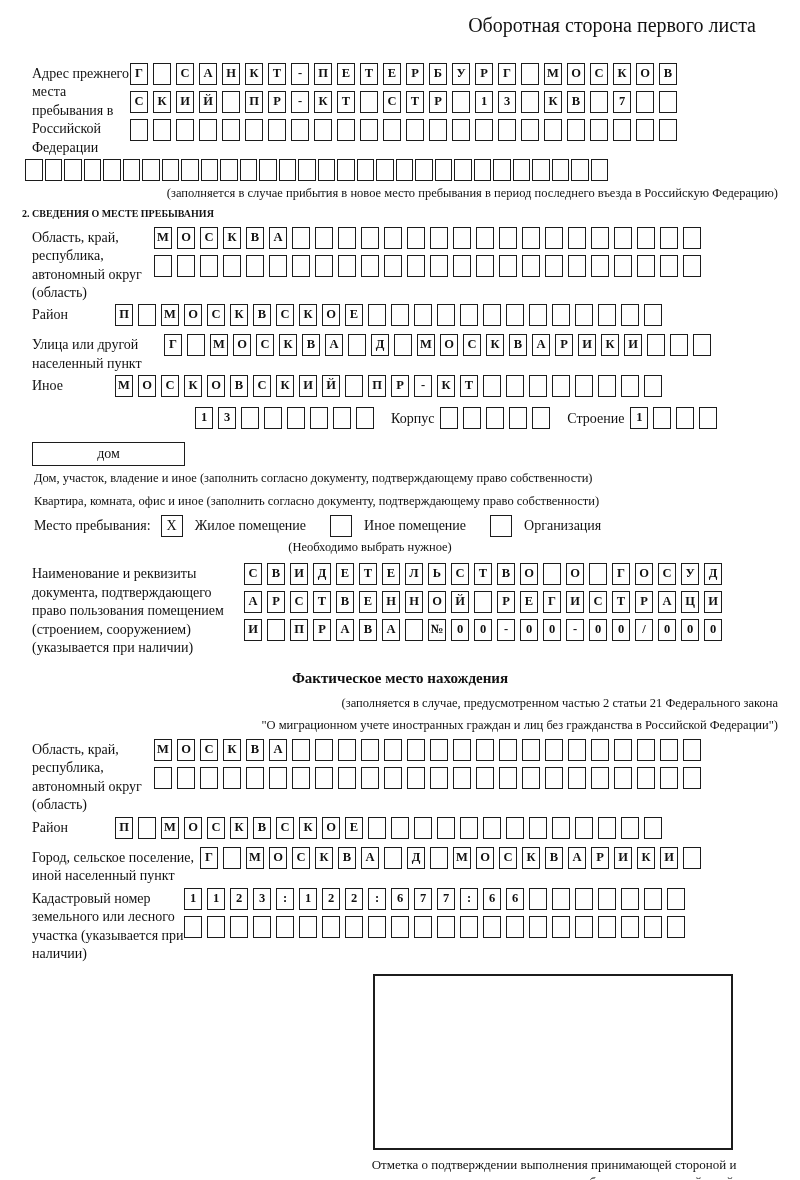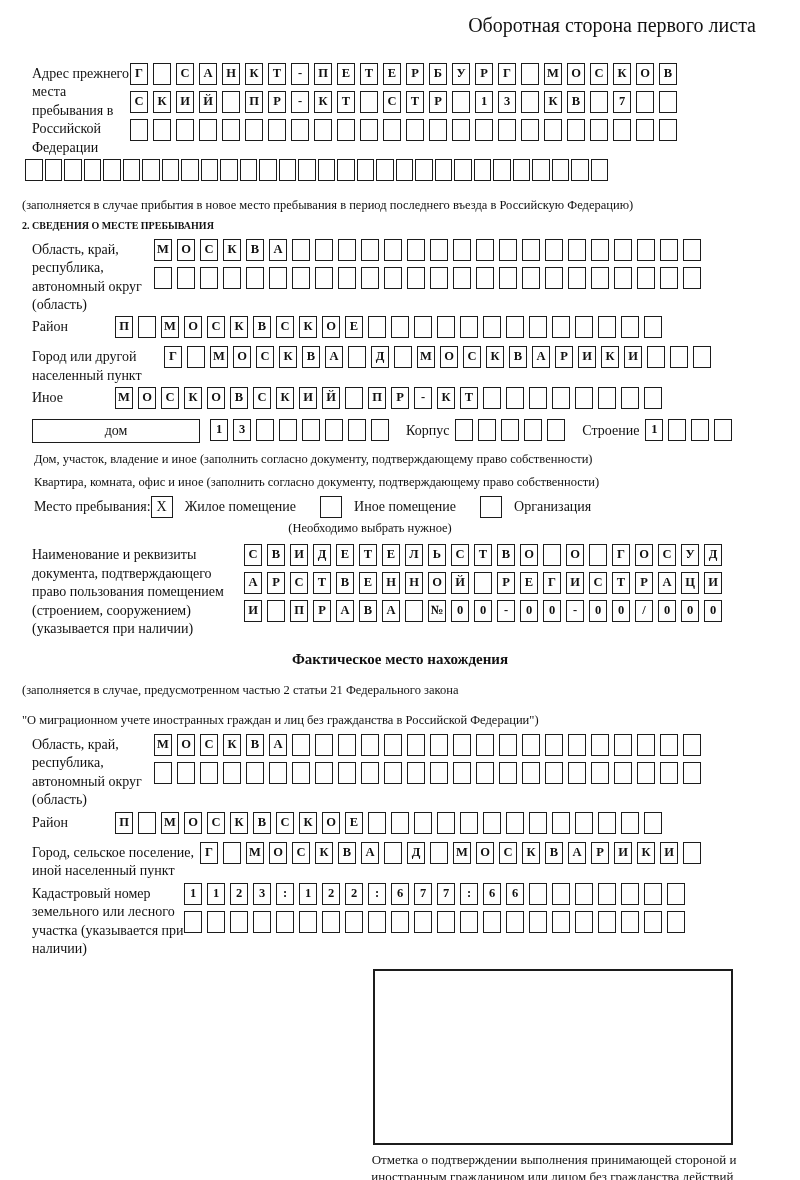--- a/index.html
+++ b/index.html
@@ -40,38 +40,38 @@
     margin-right: 5px;
     text-align: center;
     font-size: 12.5px;
     line-height: 19px;
     vertical-align: top;
     font-weight: bold;
   }
   .cells.tight .cell { margin-right: 2px; width: 17.5px; }
   .fullrow { margin: 0 0 2px 3px; }
   .caption { font-size: 12.5px; line-height: 1.3; }
-  .caption.center { text-align: left; margin: 14px 0 6px 0; }
+  .caption.center { text-align: right; margin: 2px 0 6px 0; }
   .caption.left { margin: 0 0 6px 12px; }
   .section-title {
     text-align: left; font-weight: bold; font-size: 10px; margin: 6px 0 8px 0;
   }
   .subsection-title {
     text-align: center; font-weight: bold; font-size: 15px; margin: 12px 0 8px 0;
   }
   .house-row { display: flex; align-items: flex-start; margin: 4px 0 4px 10px; }
   .named-box {
     border: 1.6px solid #1c1c1c; height: 24px; text-align: center;
     font-size: 14px; line-height: 21px; margin-right: 10px; flex: 0 0 auto;
   }
-  .named-box.wide { width: 168px; }
+  .named-box.wide { width: 153px; margin-top: 35px; }
   .named-box.wider { width: 200px; margin-left: 5px; }
   .inline-label { font-size: 14px; line-height: 24px; margin: 0 6px 0 12px; flex: 0 0 auto; }
   .stay-row { display: flex; align-items: center; margin: 6px 0 2px 12px; font-size: 14px; }
-  .stay-label { }
+  .stay-label { margin-right: 10px; }
   .checkbox {
     display: inline-block; width: 22px; height: 22px;
     border: 1.6px solid #1c1c1c; text-align: center;
     font-size: 14px; line-height: 19px; margin: 0 12px 0 0; flex: 0 0 auto;
   }
   .stay-option-label { margin-right: 24px; }
   .caption.note { text-align: center; margin: 0 180px 8px 120px; }
   .doc-block { margin-top: 2px; margin-bottom: 8px; }
   .stamp-area { margin-top: 10px; }
   .stamp-box {
@@ -111,21 +111,21 @@
       <div class="cells"><span class="cell"></span><span class="cell"></span><span class="cell"></span><span class="cell"></span><span class="cell"></span><span class="cell"></span><span class="cell"></span><span class="cell"></span><span class="cell"></span><span class="cell"></span><span class="cell"></span><span class="cell"></span><span class="cell"></span><span class="cell"></span><span class="cell"></span><span class="cell"></span><span class="cell"></span><span class="cell"></span><span class="cell"></span><span class="cell"></span><span class="cell"></span><span class="cell"></span><span class="cell"></span><span class="cell"></span></div>
     </div>
   </div>
 
   <div class="field-block">
     <div class="label w78">Район</div>
     <div class="cells"><span class="cell">П</span><span class="cell"></span><span class="cell">М</span><span class="cell">О</span><span class="cell">С</span><span class="cell">К</span><span class="cell">В</span><span class="cell">С</span><span class="cell">К</span><span class="cell">О</span><span class="cell">Е</span><span class="cell"></span><span class="cell"></span><span class="cell"></span><span class="cell"></span><span class="cell"></span><span class="cell"></span><span class="cell"></span><span class="cell"></span><span class="cell"></span><span class="cell"></span><span class="cell"></span><span class="cell"></span><span class="cell"></span></div>
   </div>
 
   <div class="field-block">
-    <div class="label w128">Город или другой населенный пункт</div>
+    <div class="label w128">Улица или другой населенный пункт</div>
     <div class="cells"><span class="cell">Г</span><span class="cell"></span><span class="cell">М</span><span class="cell">О</span><span class="cell">С</span><span class="cell">К</span><span class="cell">В</span><span class="cell">А</span><span class="cell"></span><span class="cell">Д</span><span class="cell"></span><span class="cell">М</span><span class="cell">О</span><span class="cell">С</span><span class="cell">К</span><span class="cell">В</span><span class="cell">А</span><span class="cell">Р</span><span class="cell">И</span><span class="cell">К</span><span class="cell">И</span><span class="cell"></span><span class="cell"></span><span class="cell"></span></div>
   </div>
 
   <div class="field-block">
     <div class="label w78">Иное</div>
     <div class="cells"><span class="cell">М</span><span class="cell">О</span><span class="cell">С</span><span class="cell">К</span><span class="cell">О</span><span class="cell">В</span><span class="cell">С</span><span class="cell">К</span><span class="cell">И</span><span class="cell">Й</span><span class="cell"></span><span class="cell">П</span><span class="cell">Р</span><span class="cell">-</span><span class="cell">К</span><span class="cell">Т</span><span class="cell"></span><span class="cell"></span><span class="cell"></span><span class="cell"></span><span class="cell"></span><span class="cell"></span><span class="cell"></span><span class="cell"></span></div>
   </div>
 
   <div class="house-row">
     <div class="named-box wide">дом</div>

